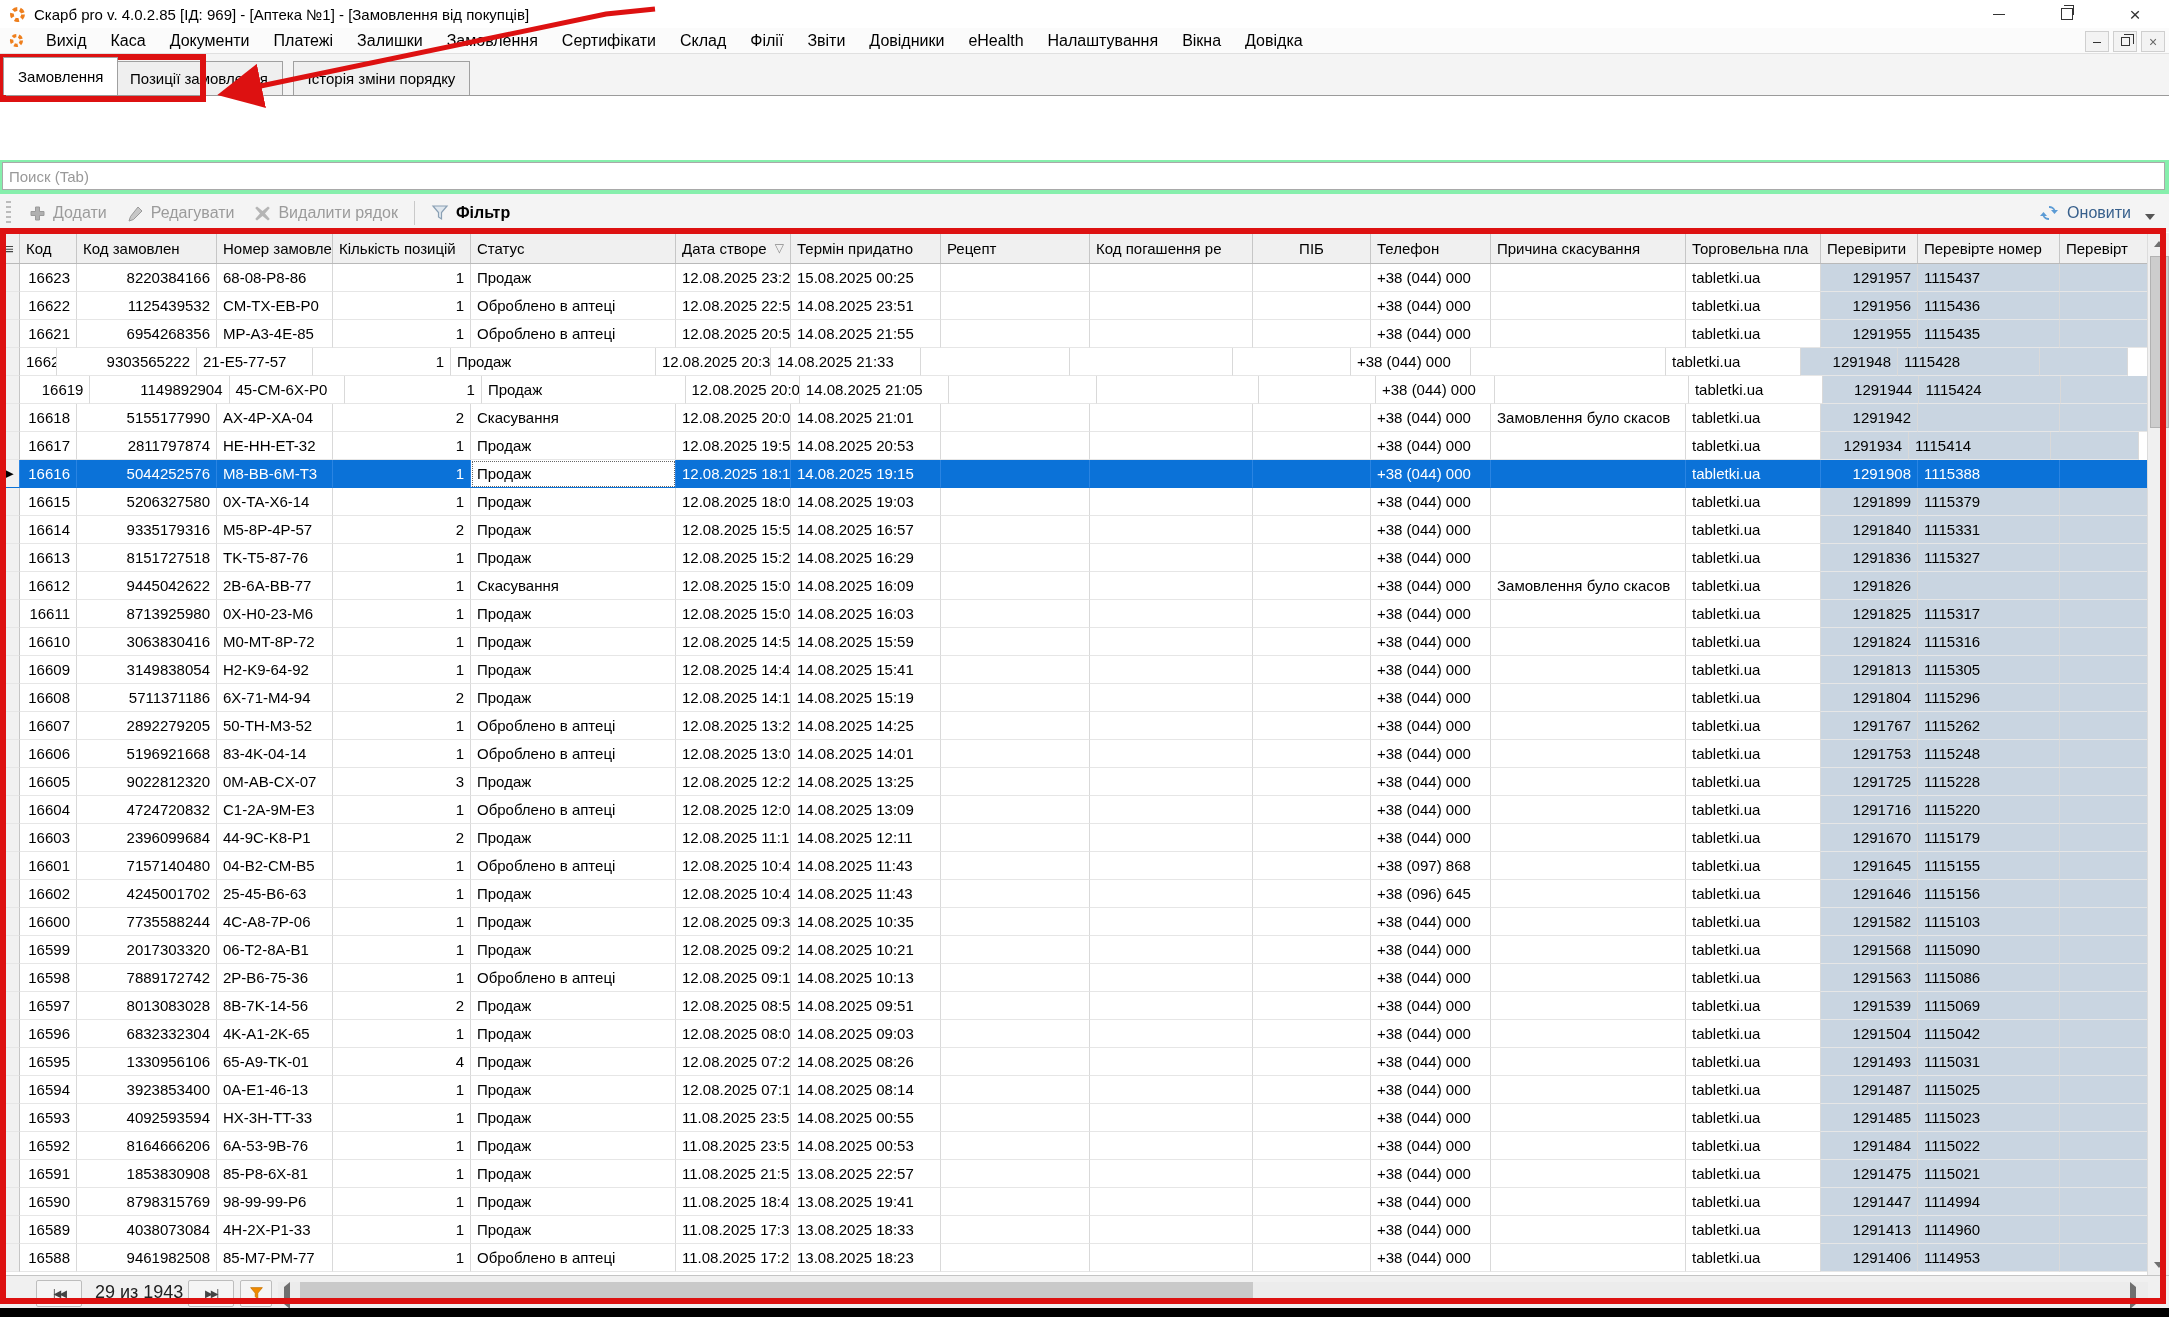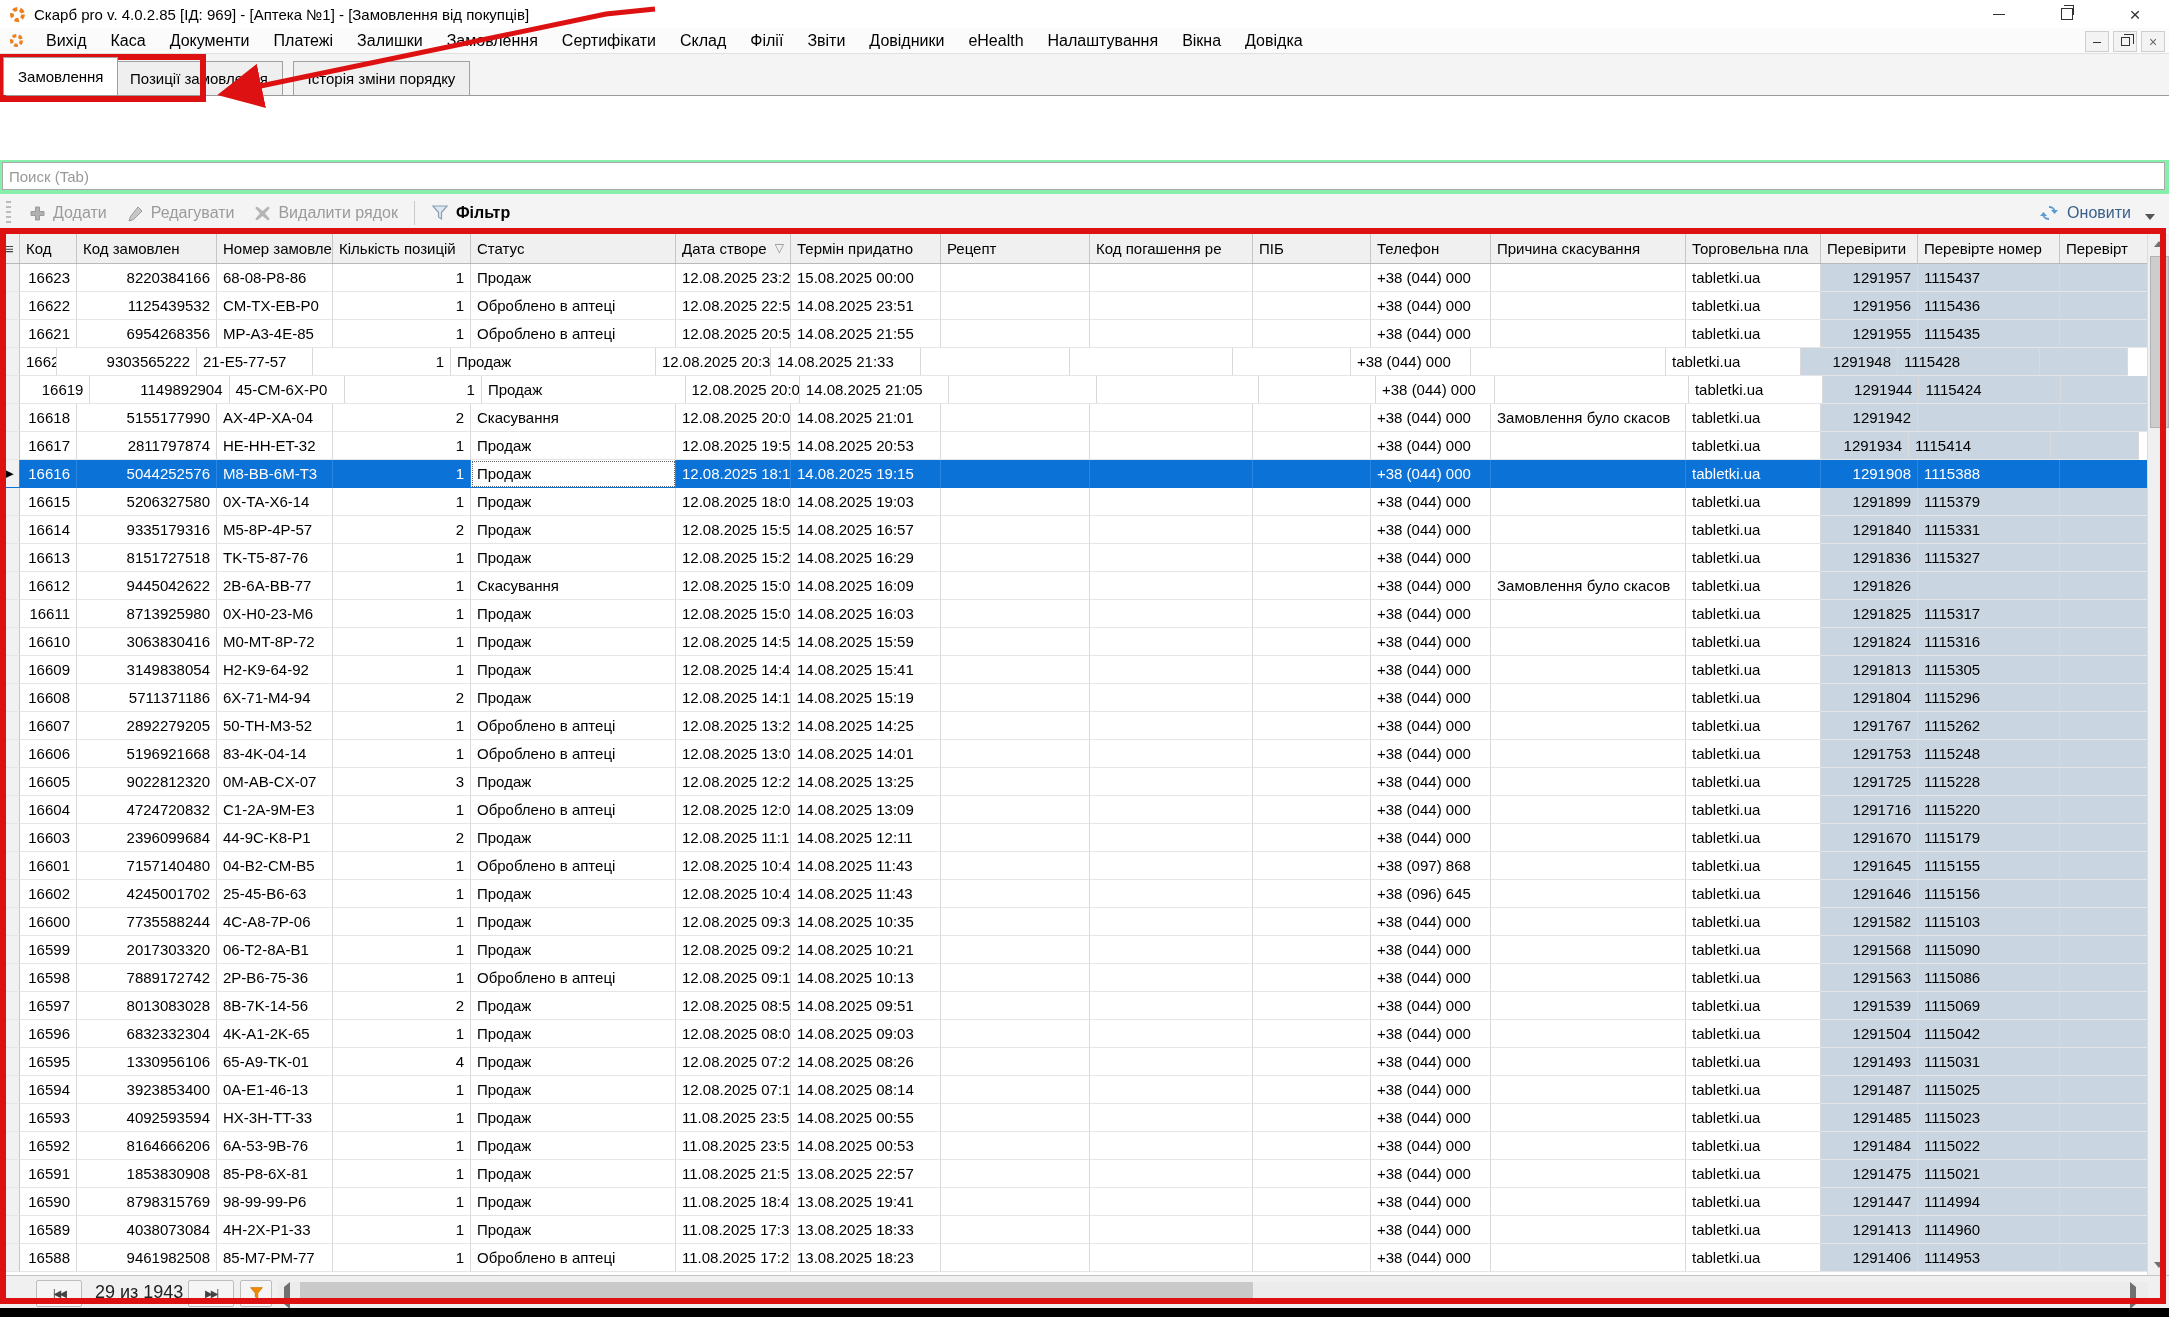--- a/index.html
+++ b/index.html
@@ -222,21 +222,21 @@
           </div>
           <div class="hcell" style="width: 150px;">
             <span>Термін придатно</span>
           </div>
           <div class="hcell" style="width: 149px;">
             <span>Рецепт</span>
           </div>
           <div class="hcell" style="width: 163px;">
             <span>Код погашення ре</span>
           </div>
-          <div class="hcell" style="width: 118px;">
+          <div class="hcell" style="width: 118px; justify-content: center;">
             <span>ПІБ</span>
           </div>
           <div class="hcell" style="width: 120px;">
             <span>Телефон</span>
           </div>
           <div class="hcell" style="width: 195px;">
             <span>Причина скасування</span>
           </div>
           <div class="hcell" style="width: 135px;">
             <span>Торговельна пла</span>
@@ -253,21 +253,21 @@
         </div>
       <div class="grid-body" id="grid-body">
           <div class="grow">
             <div class="gcell ind" style="width: 20px;"></div>
             <div class="gcell num" style="width: 57px;">16623</div>
             <div class="gcell num" style="width: 140px;">8220384166</div>
             <div class="gcell" style="width: 116px;">68-08-P8-86</div>
             <div class="gcell num" style="width: 138px;">1</div>
             <div class="gcell" style="width: 205px;">Продаж</div>
             <div class="gcell" style="width: 115px;">12.08.2025 23:2</div>
-            <div class="gcell" style="width: 150px;">15.08.2025 00:00</div>
+            <div class="gcell" style="width: 150px;">15.08.2025 00:25</div>
             <div class="gcell" style="width: 149px;"></div>
             <div class="gcell" style="width: 163px;"></div>
             <div class="gcell" style="width: 118px;"></div>
             <div class="gcell" style="width: 120px;">+38 (044) 000</div>
             <div class="gcell" style="width: 195px;"></div>
             <div class="gcell" style="width: 135px;">tabletki.ua</div>
             <div class="gcell num shaded" style="width: 97px;">1291957</div>
             <div class="gcell shaded" style="width: 142px;">1115437</div>
             <div class="gcell shaded" style="width: 88px;"></div>
           </div>

